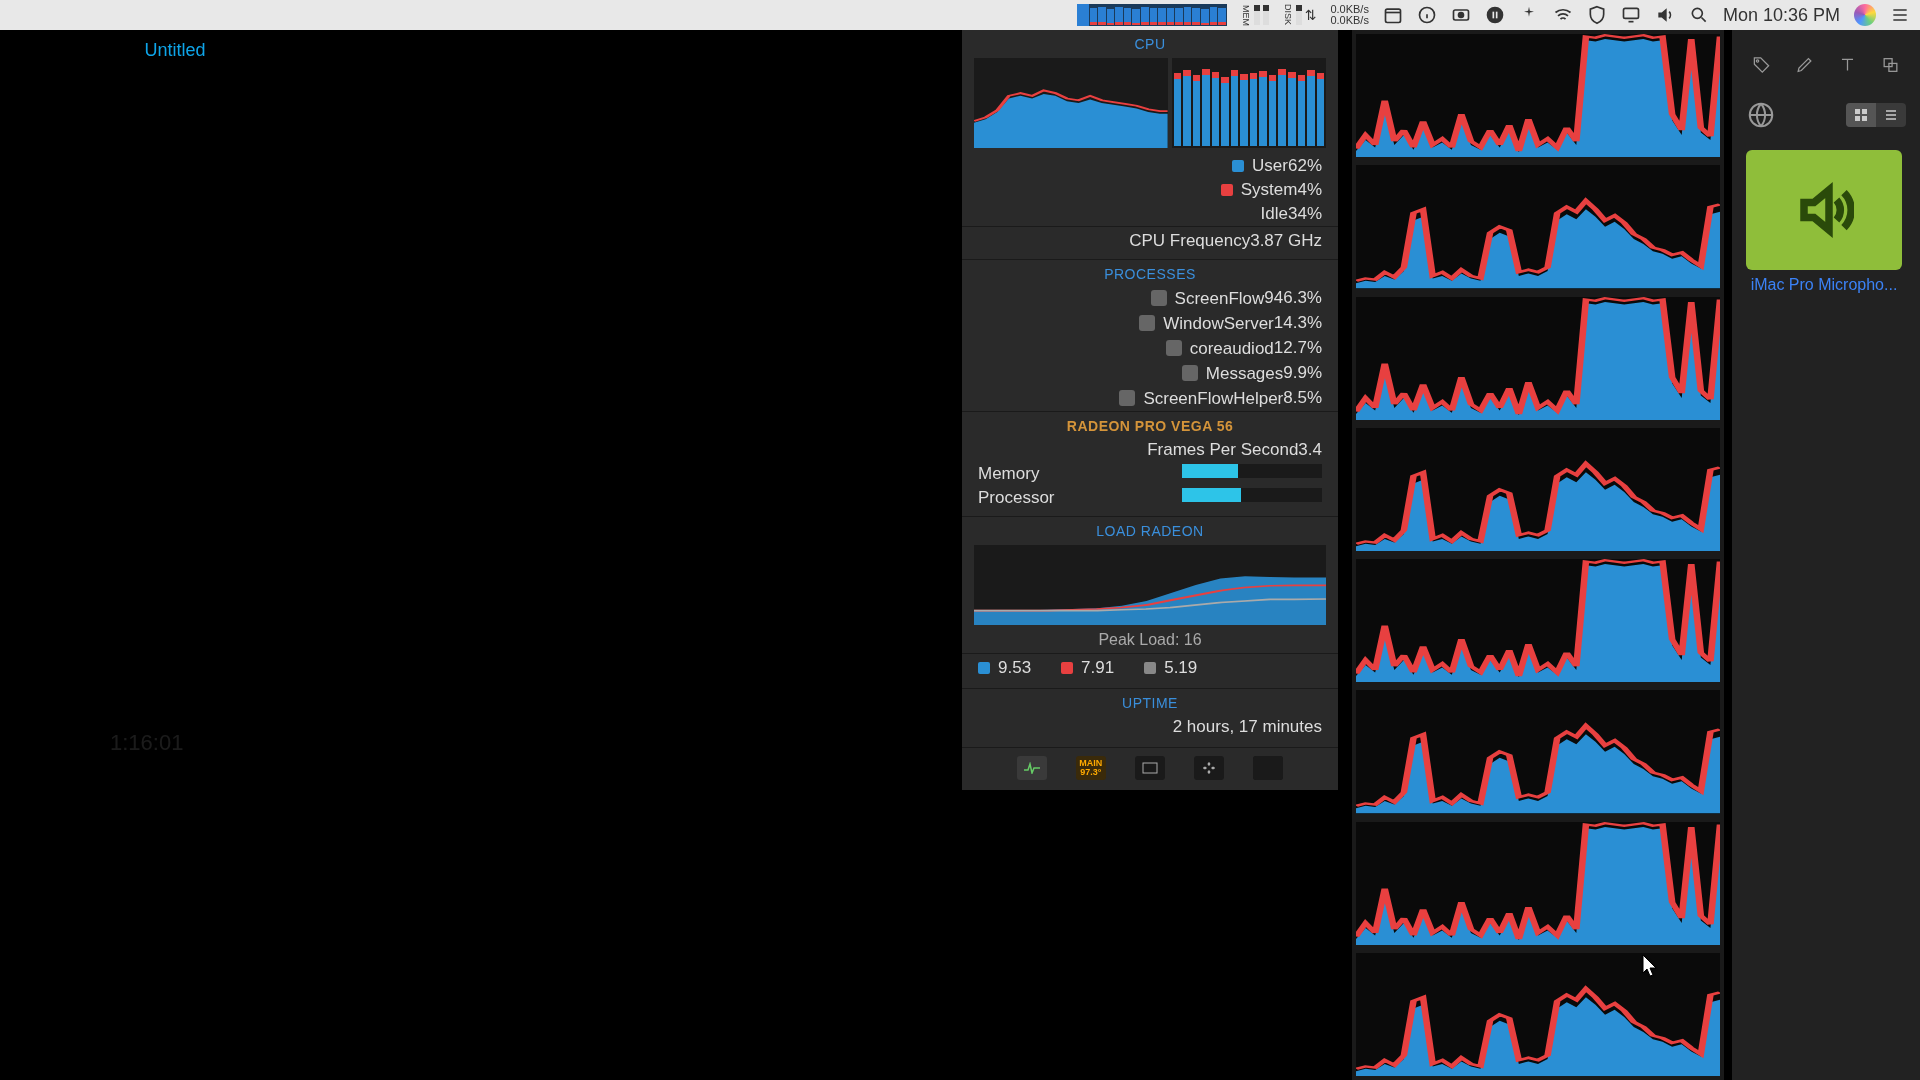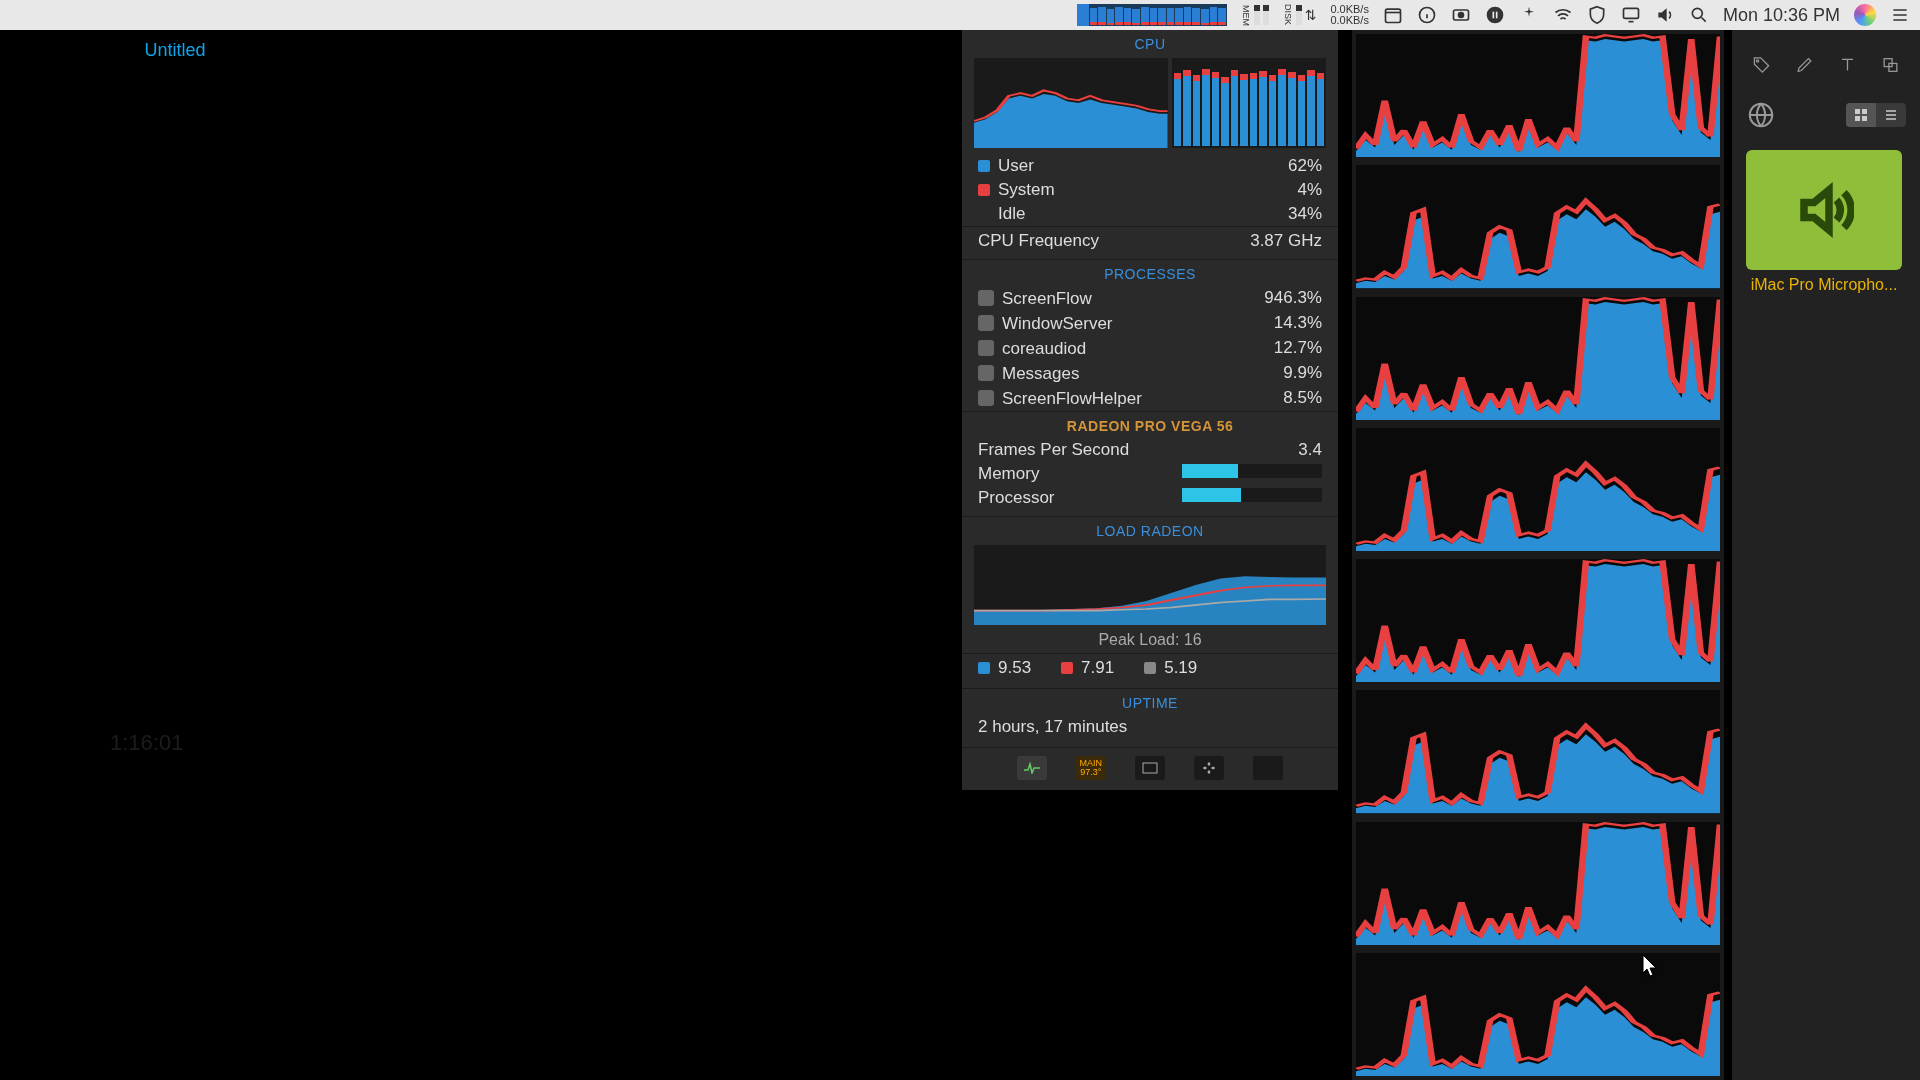--- a/index.html
+++ b/index.html
@@ -16,38 +16,38 @@
 .menubar .clock { font-size: 18px; }
 .menubar .grad-circle { width: 22px; height: 22px; border-radius: 50%; background: conic-gradient(#ff6b9d,#ffd93d,#6bcf7f,#4d96ff,#9b59b6,#ff6b9d); }
 
 
 .wintitle { position: absolute; top: 40px; left: 0; width: 350px; text-align: center; font-size: 18px; color: #0ea5e9; }
 
 
 .monitor { position: absolute; left: 962px; top: 30px; width: 376px; background: #2a2a2a; border-radius: 0; font-size: 17px; color: #ddd; }
 .monitor .section-title { color: #3a8fdc; font-size: 14px; text-align: center; padding: 6px 0 4px; font-weight: 500; letter-spacing: 0.5px; }
 .monitor .gpu-title { color: #d4943a; font-weight: bold; }
-.monitor .row { display: flex; justify-content: space-between; padding: 2px 16px; }
+.monitor .row { display: flex; justify-content: flex-end; padding: 2px 16px; }
 .monitor .pad { padding: 4px 16px 8px; }
 .monitor .sep { border-top: 1px solid #1a1a1a; }
 .monitor .dot { width: 12px; height: 12px; border-radius: 2px; display: inline-block; margin-right: 8px; position: relative; top: 1px; }
 .monitor .blue { background: #2a8fd4; }
 .monitor .red { background: #e84040; }
 .monitor .grey { background: #888; }
 .monitor .icon-app { width: 16px; height: 16px; background: #666; border-radius: 3px; display: inline-block; margin-right: 8px; position: relative; top: 2px; }
 .monitor .cpu-graph { margin: 2px 12px 6px; height: 90px; display: flex; gap: 4px; }
 .monitor .cpu-graph .area { flex: 0 0 55%; background: #1a1a1a; position: relative; overflow: hidden; }
 .monitor .cpu-graph .bars { flex: 1; display: flex; gap: 2px; align-items: flex-end; background: #1a1a1a; padding: 2px; }
 .monitor .cpu-graph .bars span { flex: 1; background: linear-gradient(#e84040 0% 8%, #2a8fd4 8% 100%); }
 .monitor .load-graph { margin: 2px 12px 6px; height: 80px; background: #1a1a1a; position: relative; overflow: hidden; }
 .monitor .peak { text-align: center; font-size: 16px; color: #aaa; padding-bottom: 4px; }
 .monitor .loadrow { display: flex; gap: 30px; padding: 4px 16px 10px; }
 .monitor .gpu-bar { height: 14px; background: #1a1a1a; width: 140px; margin-left: auto; position: relative; }
 .monitor .gpu-bar i { position: absolute; left: 0; top: 0; bottom: 0; background: #2dc4e8; }
-.monitor .tabs { display: flex; justify-content: space-around; padding: 8px 40px 10px; }
+.monitor .tabs { display: flex; justify-content: space-around; padding: 8px 40px 10px; font-weight: bold; }
 .monitor .tabs span { width: 30px; height: 24px; background: #1a1a1a; border-radius: 3px; display: flex; align-items: center; justify-content: center; }
 .monitor .tabs .active { background: #3a3a3a; }
 .monitor .gauge { width: 24px; height: 24px; border-radius: 50%; background: conic-gradient(#4d96ff 0 120deg,#e84090 120deg 240deg,#333 240deg 360deg); }
 
 
 .area-svg { position: absolute; inset: 0; width: 100%; height: 100%; }
 
 
 .cores { position: absolute; left: 1352px; top: 30px; width: 372px; bottom: 0; background: #1a1a1a; overflow: hidden; padding: 4px; display: flex; flex-direction: column; gap: 8px; }
 .core { height: 128px; background: #0a0a0a; position: relative; overflow: hidden; }
@@ -56,21 +56,21 @@
 .inspector { position: absolute; left: 1732px; top: 30px; right: 0; bottom: 0; background: #222; padding: 14px; }
 .inspector .iconrow { display: flex; gap: 24px; padding: 8px 6px 16px; justify-content: flex-start; }
 .inspector .iconrow svg { width: 26px; height: 26px; stroke: #999; fill: none; stroke-width: 1.6; }
 .inspector .subrow { display: flex; gap: 10px; padding: 6px 0 14px; align-items: center; }
 .inspector .subrow .globe { width: 30px; height: 30px; }
 .inspector .subrow .seg { margin-left: auto; display: flex; background: #3a3a3a; border-radius: 4px; }
 .inspector .subrow .seg span { width: 30px; height: 24px; display: flex; align-items: center; justify-content: center; }
 .inspector .subrow .seg .on { background: #555; border-radius: 4px 0 0 4px; }
 .inspector .media { width: 156px; height: 120px; background: #8fbe3a; border-radius: 6px; display: flex; align-items: center; justify-content: center; margin-top: 6px; }
 .inspector .media svg { width: 60px; height: 60px; fill: none; stroke: #2a4a0a; stroke-width: 3; }
-.inspector .media-label { font-size: 16px; color: #eab308; text-align: center; width: 156px; padding-top: 6px; white-space: nowrap; overflow: hidden; text-overflow: ellipsis; }
+.inspector .media-label { font-size: 16px; color: #3b82f6; text-align: center; width: 156px; padding-top: 6px; white-space: nowrap; overflow: hidden; text-overflow: ellipsis; }
 
 
 .bgapp { position: absolute; left: 0; top: 60px; width: 960px; bottom: 0; opacity: 0.12; color: #aaa; font-size: 12px; }
 .bgapp .time { position: absolute; left: 110px; top: 670px; font-size: 22px; color: #ddd; }
 
 
 .cursor { position: absolute; width: 18px; height: 24px; }
 .cursor svg { filter: drop-shadow(0 0 1px #000); }
 </style>
 </head>

